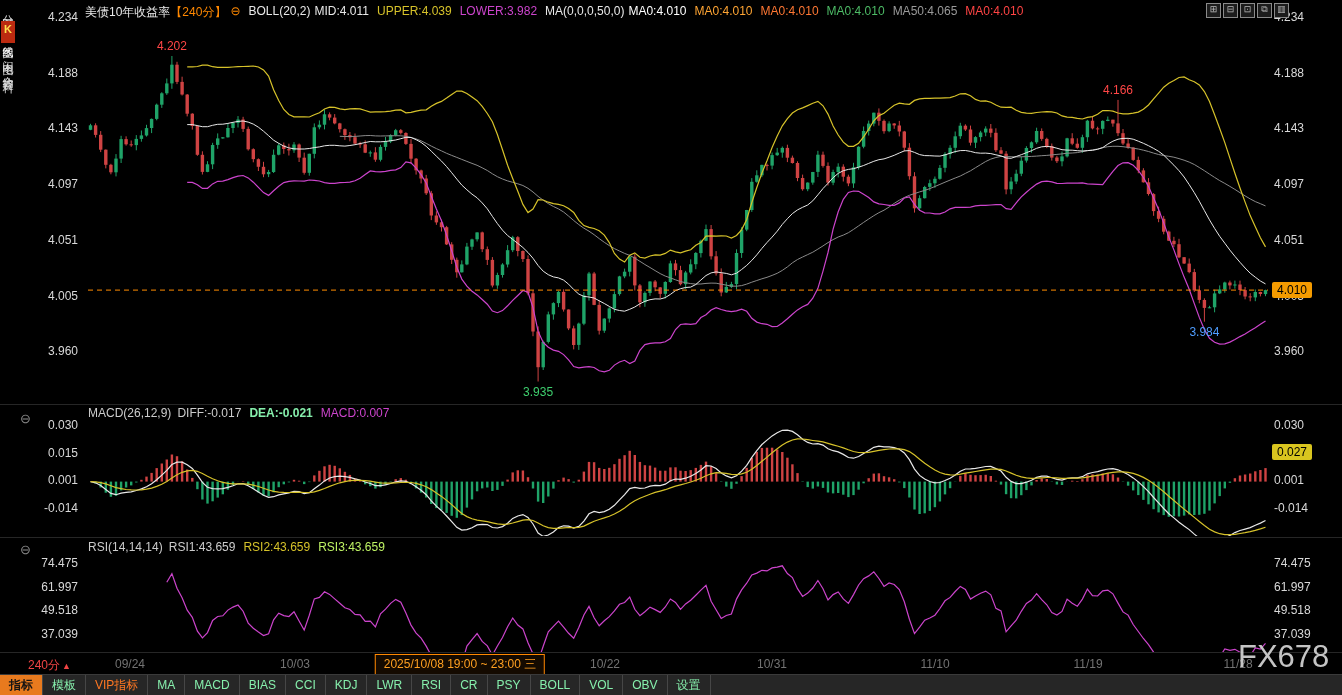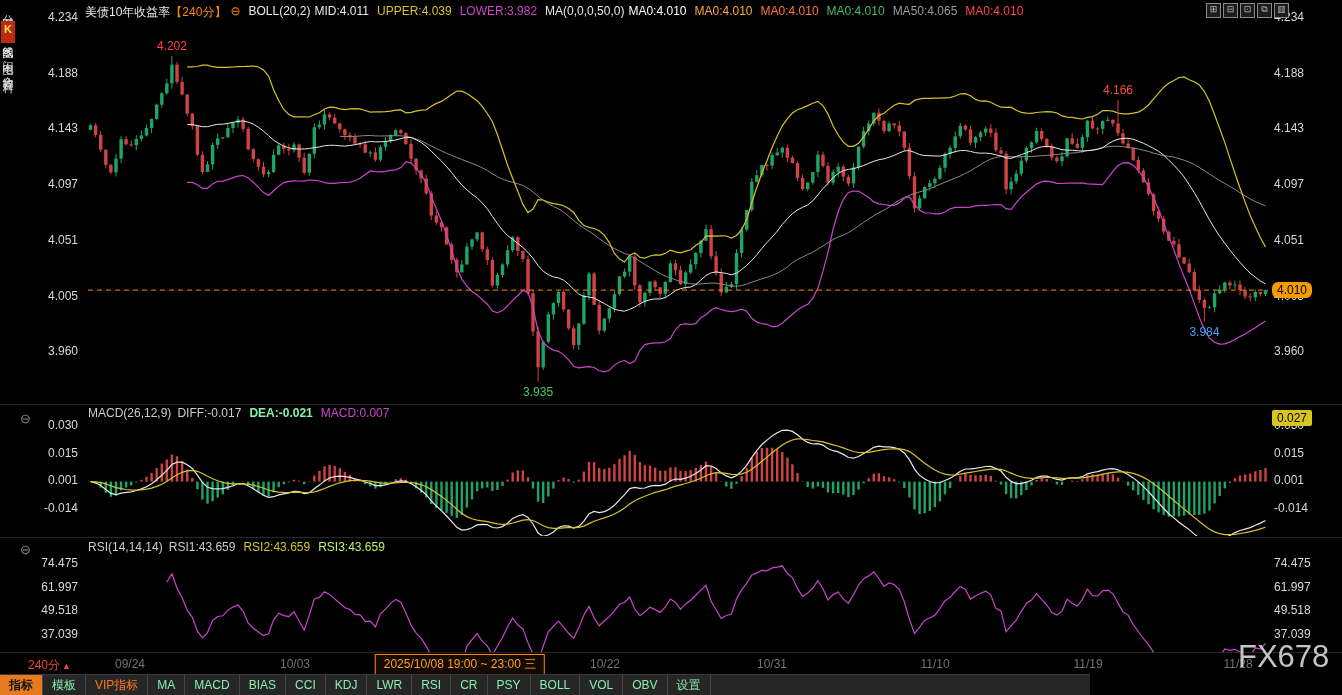--- a/index.html
+++ b/index.html
@@ -47,21 +47,21 @@
   #t-period{position:absolute;left:28px;top:4px;cursor:pointer}
   #t-period .arr{font-size:9px;margin-left:2px}
   .t-tick{position:absolute;top:4px;transform:translateX(-50%);color:#737373}
   #t-highlight{position:absolute;top:1px;transform:translateX(-50%);border:1px solid #ff8800;
                color:#ffa020;background:#140a00;padding:1px 8px;white-space:nowrap}
 
   #watermark{position:absolute;left:1238px;top:639px;font-size:31px;color:#cfcfcf;opacity:.95;
              z-index:9;letter-spacing:0}
 
   
-  #toolbar{position:absolute;left:0;bottom:0;width:1090px;height:20px;background:#262626;
+  #toolbar{position:absolute;left:0;bottom:0;width:1342px;height:20px;background:#262626;
            border-top:1px solid #3a3a3a;display:flex;align-items:stretch;font-size:12px;z-index:10}
   .tab{padding:0 9px;display:flex;align-items:center;color:#86efac;border-right:1px solid #464646;
        cursor:pointer;white-space:nowrap}
   .tab.active{background:#e87a1e;color:#141414;font-weight:bold}
   .tab.vip{color:#ff7722}
 </style>
 </head>
 <body>
 
 <div id="app">
@@ -865,22 +865,22 @@
       <div class="y-tick ar" style="left: 26px; top: 556px;">74.475</div>
       <div class="y-tick" style="left: 1274px; top: 556px;">74.475</div>
       <div class="y-tick ar" style="left: 26px; top: 579.7px;">61.997</div>
       <div class="y-tick" style="left: 1274px; top: 579.7px;">61.997</div>
       <div class="y-tick ar" style="left: 26px; top: 603.3px;">49.518</div>
       <div class="y-tick" style="left: 1274px; top: 603.3px;">49.518</div>
       <div class="y-tick ar" style="left: 26px; top: 627px;">37.039</div>
       <div class="y-tick" style="left: 1274px; top: 627px;">37.039</div>
     </div>
 
-  <div id="price-tag" class="axis-tag" style="top: 282.1px; border-radius: 6px;">4.010</div>
-  <div id="macd-tag" class="axis-tag" style="top: 410px;">0.027</div>
+  <div id="price-tag" class="axis-tag" style="top: 282.1px;">4.010</div>
+  <div id="macd-tag" class="axis-tag" style="top: 444px;">0.027</div>
 
   <span class="pane-toggle" style="top:411px">⊖</span>
   <span class="pane-toggle" style="top:542px">⊖</span>
 
   <div id="time-axis">
     <span id="t-period" style="color: #ef4444;">
       <span>240分</span><span class="arr">▲</span>
     </span>
     <span id="t-ticks"><span class="t-tick" style="left: 130px;">09/24</span><span class="t-tick" style="left: 295px;">10/03</span><span class="t-tick" style="left: 605px;">10/22</span><span class="t-tick" style="left: 772px;">10/31</span><span class="t-tick" style="left: 935px;">11/10</span><span class="t-tick" style="left: 1088px;">11/19</span><span class="t-tick" style="left: 1238px;">11/28</span></span>
     <span id="t-highlight" style="left: 460px; text-align: center;">2025/10/08 19:00 ~ 23:00 三</span>

